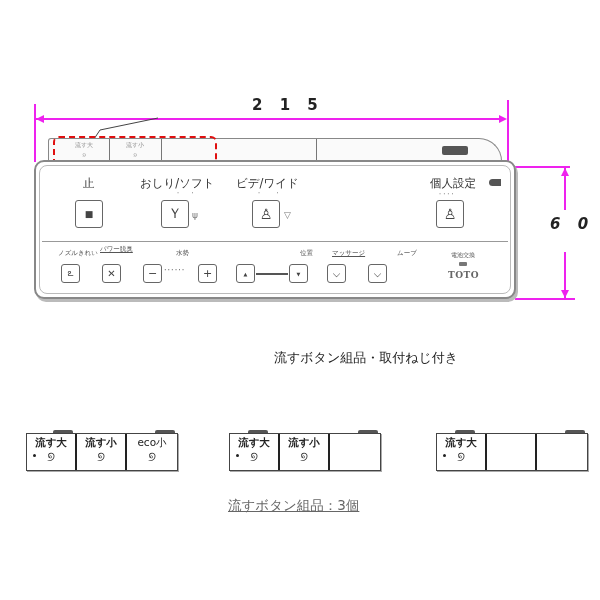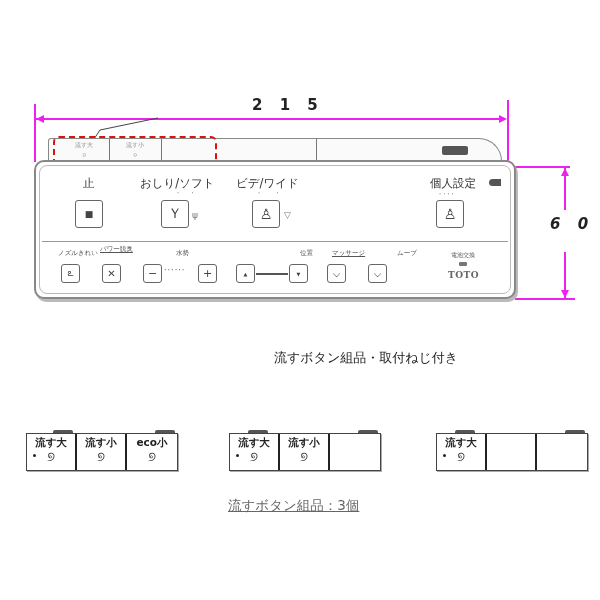--- a/index.html
+++ b/index.html
@@ -178,21 +178,21 @@
   <div class="set-cell">
     <div class="cell-label">流す大</div>
     <div class="cell-dot"></div>
     <div class="cell-icon">୭</div>
   </div>
   <div class="set-cell">
     <div class="cell-label">流す小</div>
     <div class="cell-icon">୭</div>
   </div>
   <div class="set-cell">
-    <div class="cell-label" style="font-weight:bold;">eco小</div>
+    <div class="cell-label" style="font-weight:normal;">eco小</div>
     <div class="cell-icon">୭</div>
   </div>
 </div>
 
 <div class="set" style="left:229px;top:433px;">
   <div class="tab" style="left:18px;"></div>
   <div class="tab" style="left:128px;"></div>
   <div class="set-cell">
     <div class="cell-label">流す大</div>
     <div class="cell-dot"></div>

